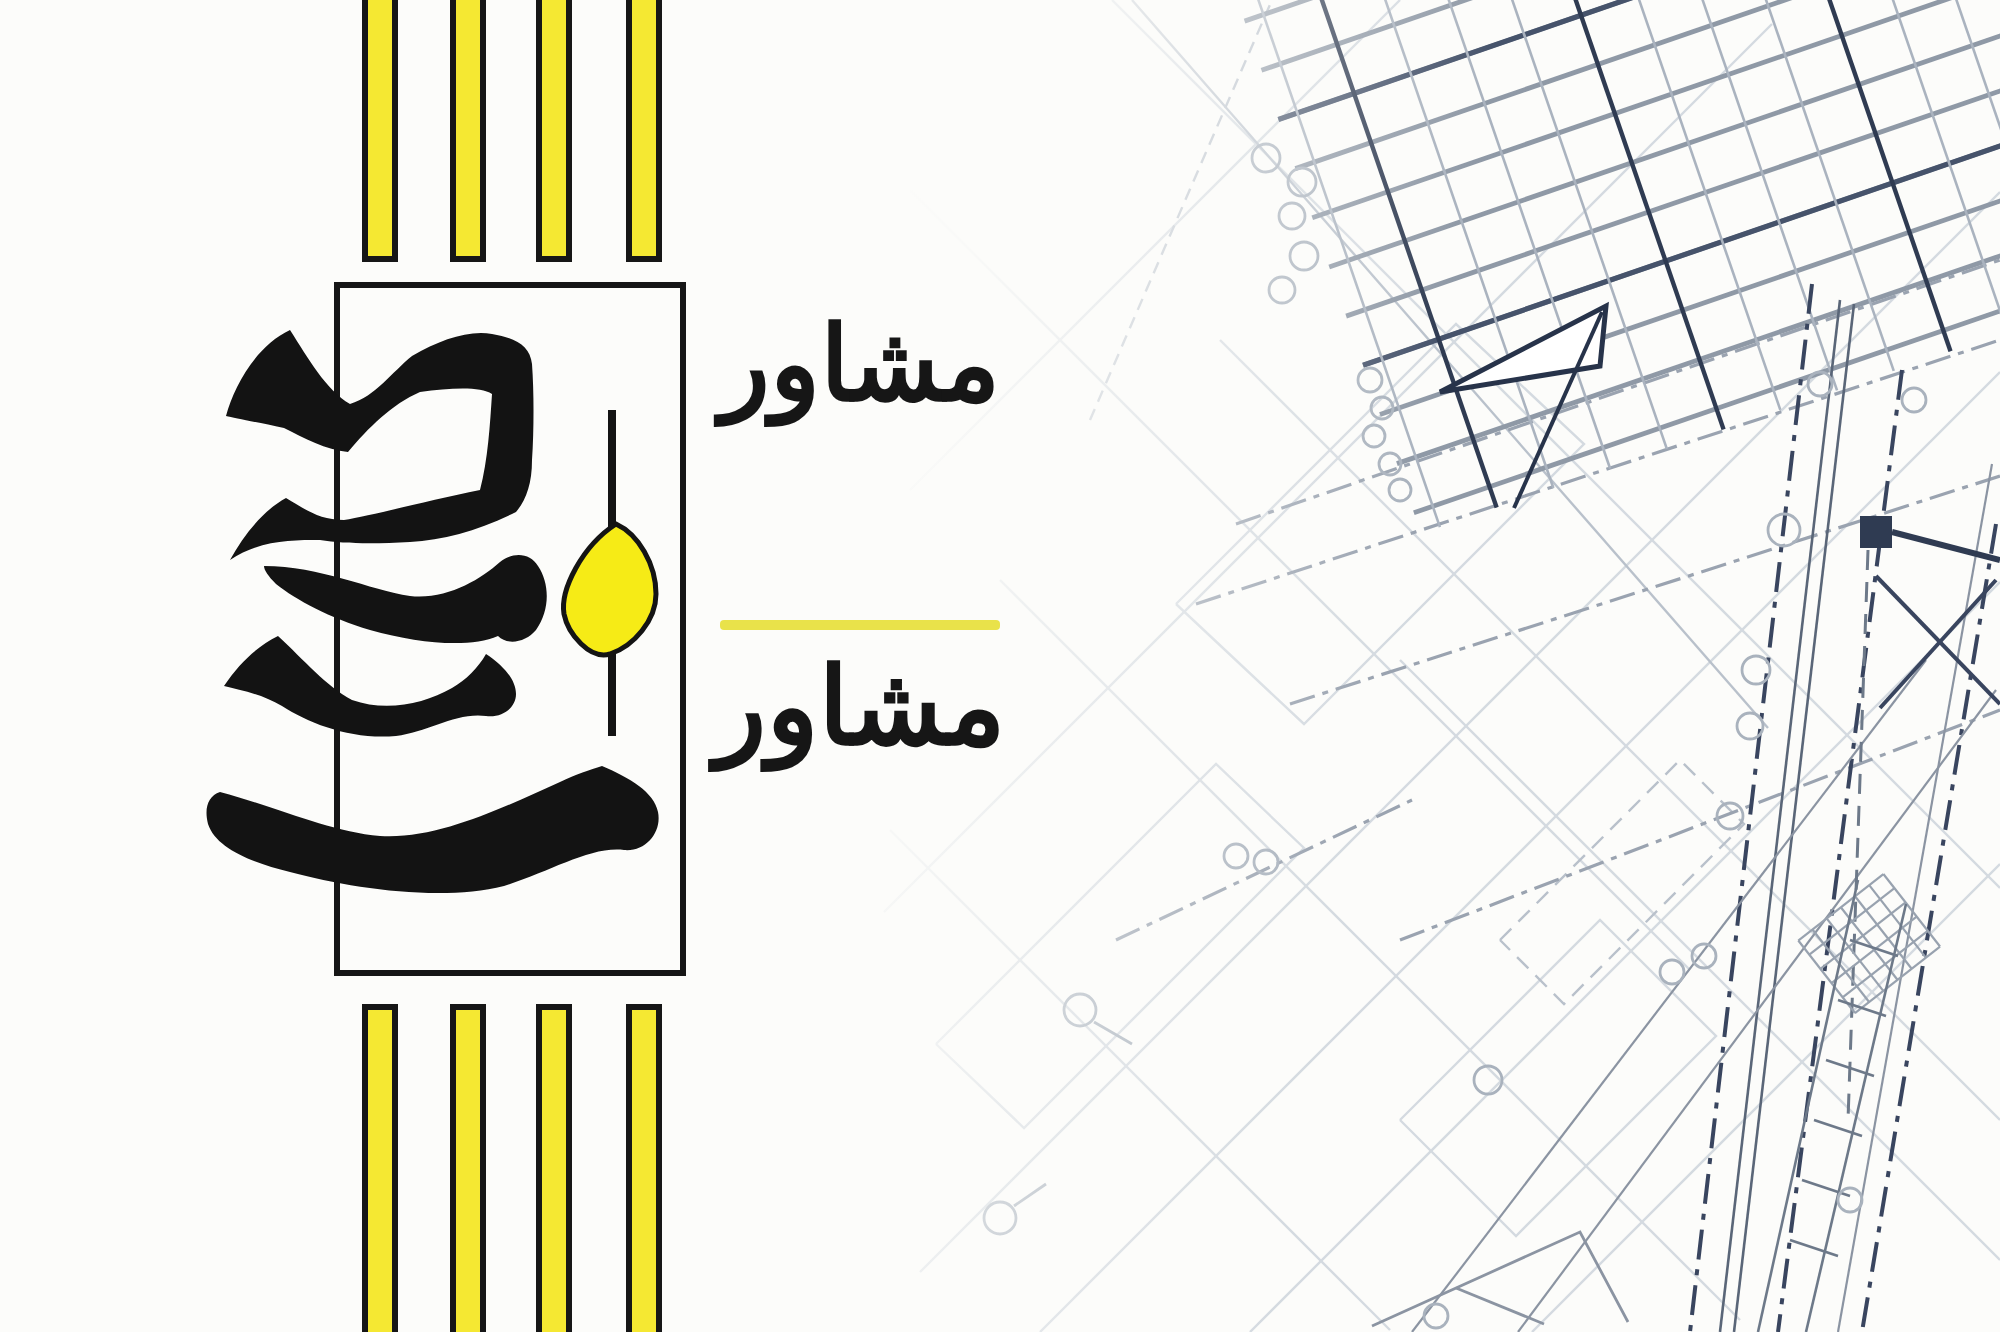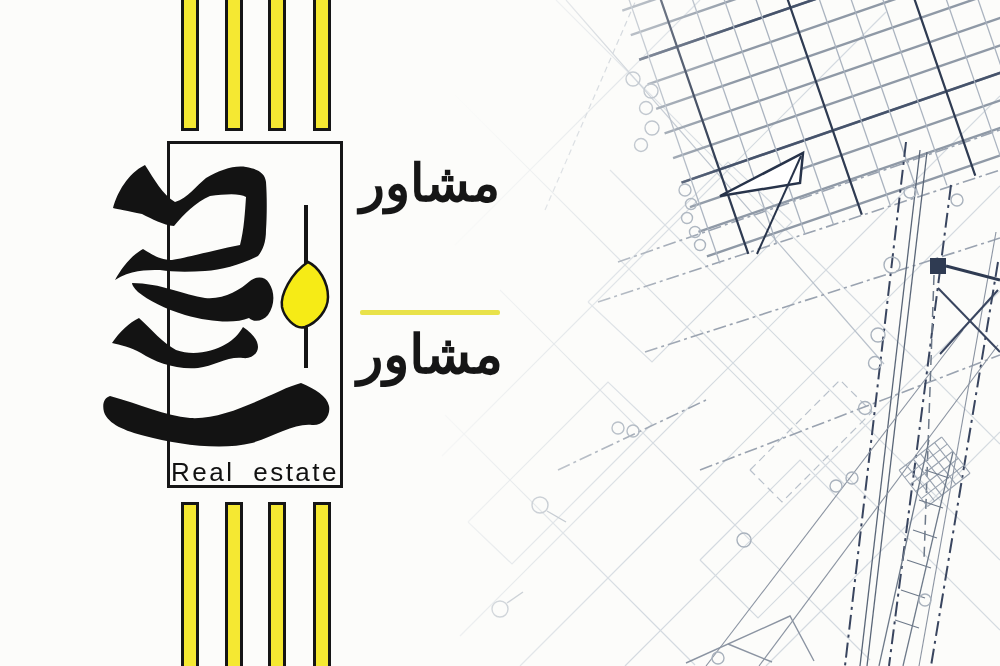--- a/index.html
+++ b/index.html
@@ -267,21 +267,20 @@
                C 193 242, 200 240, 206 238
                C 220 244, 232 251, 234 261
                C 236 271, 228 281, 217 280
                C 200 278, 180 291, 157 298
                C 125 306, 80 299, 50 291
                C 30 286, 13 279, 9 267
                C 7 259, 9 253, 15 251 Z"></path>
     </g>
   </svg>
 
-  <div class="tagline">Real estate</div>
 
   <div class="stripe bottom s1"></div>
   <div class="stripe bottom s2"></div>
   <div class="stripe bottom s3"></div>
   <div class="stripe bottom s4"></div>
 
   <div class="fa fa1">مشاور</div>
   <div class="divider"></div>
   <div class="fa fa3">مشاور</div>
 

